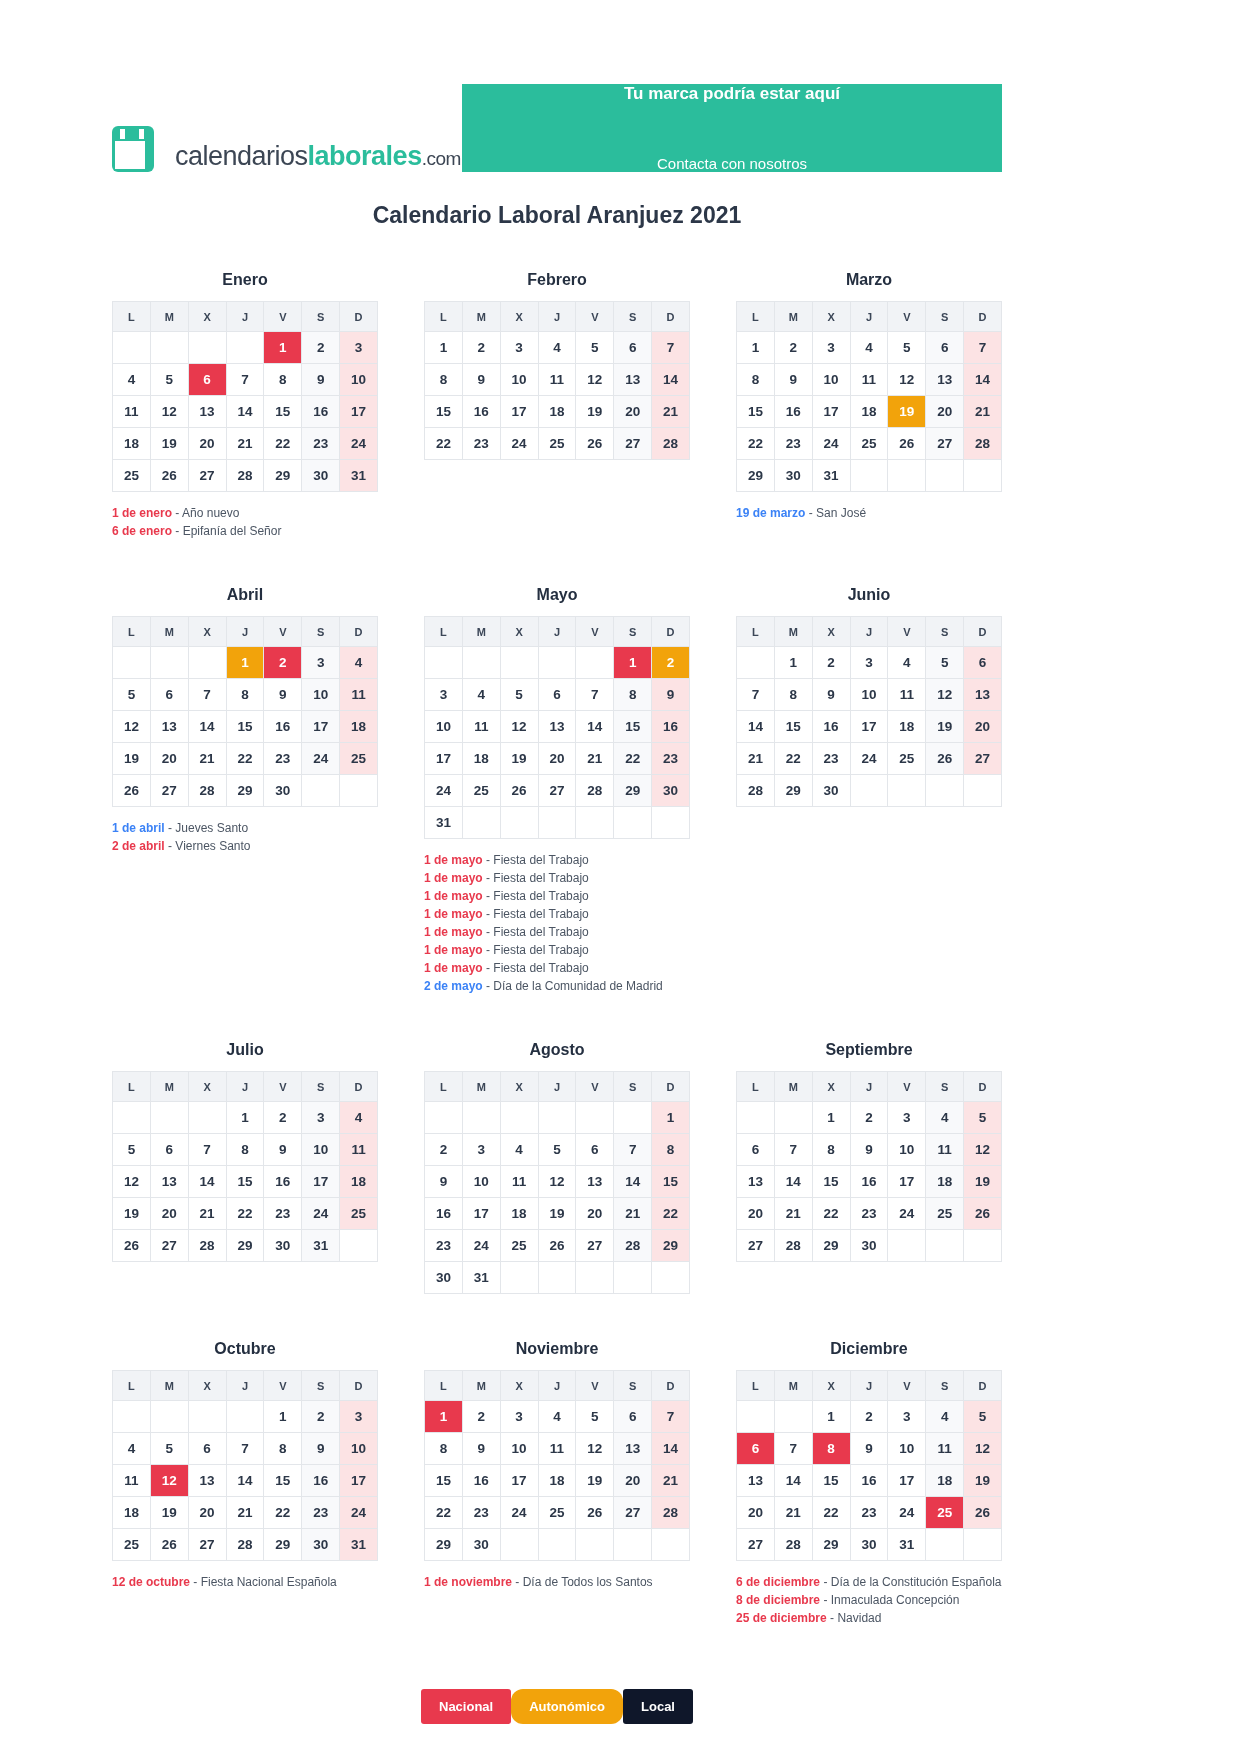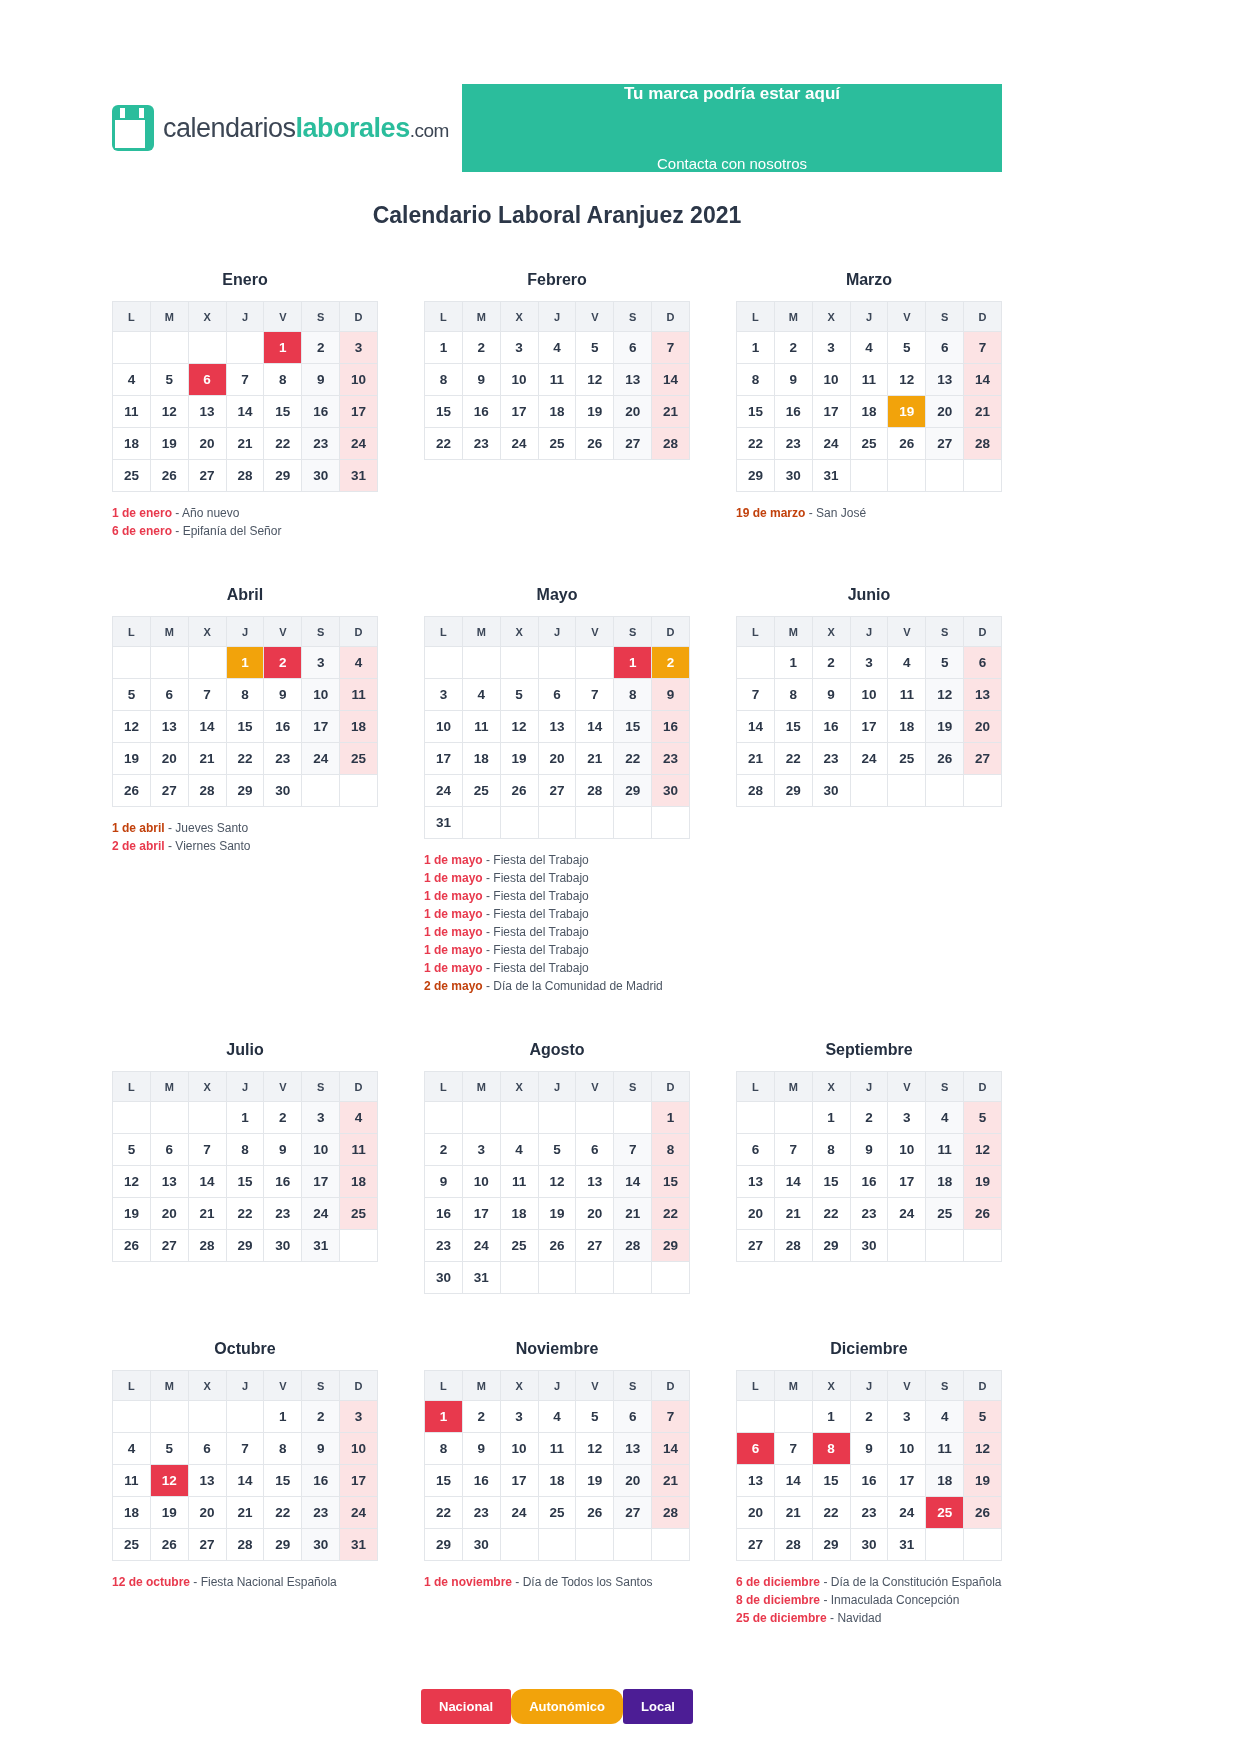--- a/index.html
+++ b/index.html
@@ -6,21 +6,21 @@
   html,body { background:#ffffff; }
   body {
     width:1240px; min-height:1754px;
     font-family:"Liberation Sans", sans-serif;
     color:#2c3748;
   }
   .page { width:890px; margin-left:112px; padding-top:84px; }
 
   
   .header { display:flex; align-items:stretch; }
-  .logo { width:350px; display:flex; align-items:center; gap:9px; }
+  .logo { width:350px; display:flex; align-items:flex-end; gap:21px; }
   .logo-icon { position:relative; width:42px; height:46px; background:#2bbd9c; border-radius:6px; flex:0 0 auto; }
   .logo-icon .sheet { position:absolute; left:3px; bottom:3px; width:30px; height:28px; background:#ffffff; }
   .logo-icon .ring  { position:absolute; top:3px; width:5px; height:10px; background:#ffffff; }
   .logo-icon .ring.r1 { left:8px; }
   .logo-icon .ring.r2 { left:27px; }
   .logo-text { font-size:27px; color:#3c4654; letter-spacing:-0.5px; white-space:nowrap; }
   .logo-text .bold-part { font-weight:bold; color:#2bbd9c; }
   .logo-text .suffix { font-size:19px; color:#3c4654; }
   .banner {
     flex:1; height:88px; background:#2bbd9c; color:#ffffff;
@@ -42,32 +42,32 @@
   .cal td { font-size:13.5px; font-weight:bold; color:#2c3748; height:32px; background:#ffffff; }
   .cal td.sat { background:#f8f9fb; }
   .cal td.sun { background:#fce3e4; }
   .cal td.nacional  { background:#e8394d; color:#ffffff; }
   .cal td.autonomico{ background:#f2a30b; color:#ffffff; }
 
   .notes { margin-top:12px; }
   .note { font-size:12px; color:#4b5563; line-height:18px; }
   .note strong { font-weight:bold; }
   .note strong.nacional   { color:#e8394d; }
-  .note strong.autonomico { color:#c2410c; }
+  .note strong.autonomico { color:#3b82f6; }
 
   
   .legend { display:flex; justify-content:center; margin-top:62px; padding-bottom:60px; }
   .btn {
     border:none; border-radius:3px; color:#ffffff;
     font-family:"Liberation Sans", sans-serif;
     font-size:13px; font-weight:bold; padding:10px 18px; cursor:pointer;
   }
   .btn.nacional   { background:#e8394d; }
   .btn.autonomico { background:#f2a30b;border-radius:12px; }
-  .btn.local      { background:#4c1d95; }
+  .btn.local      { background:#0f172a; }
 </style>
 </head>
 <body>
 
 <div class="page">
 
   <div class="header">
     <div class="logo">
       <div class="logo-icon">
         <span class="ring r1"></span>

